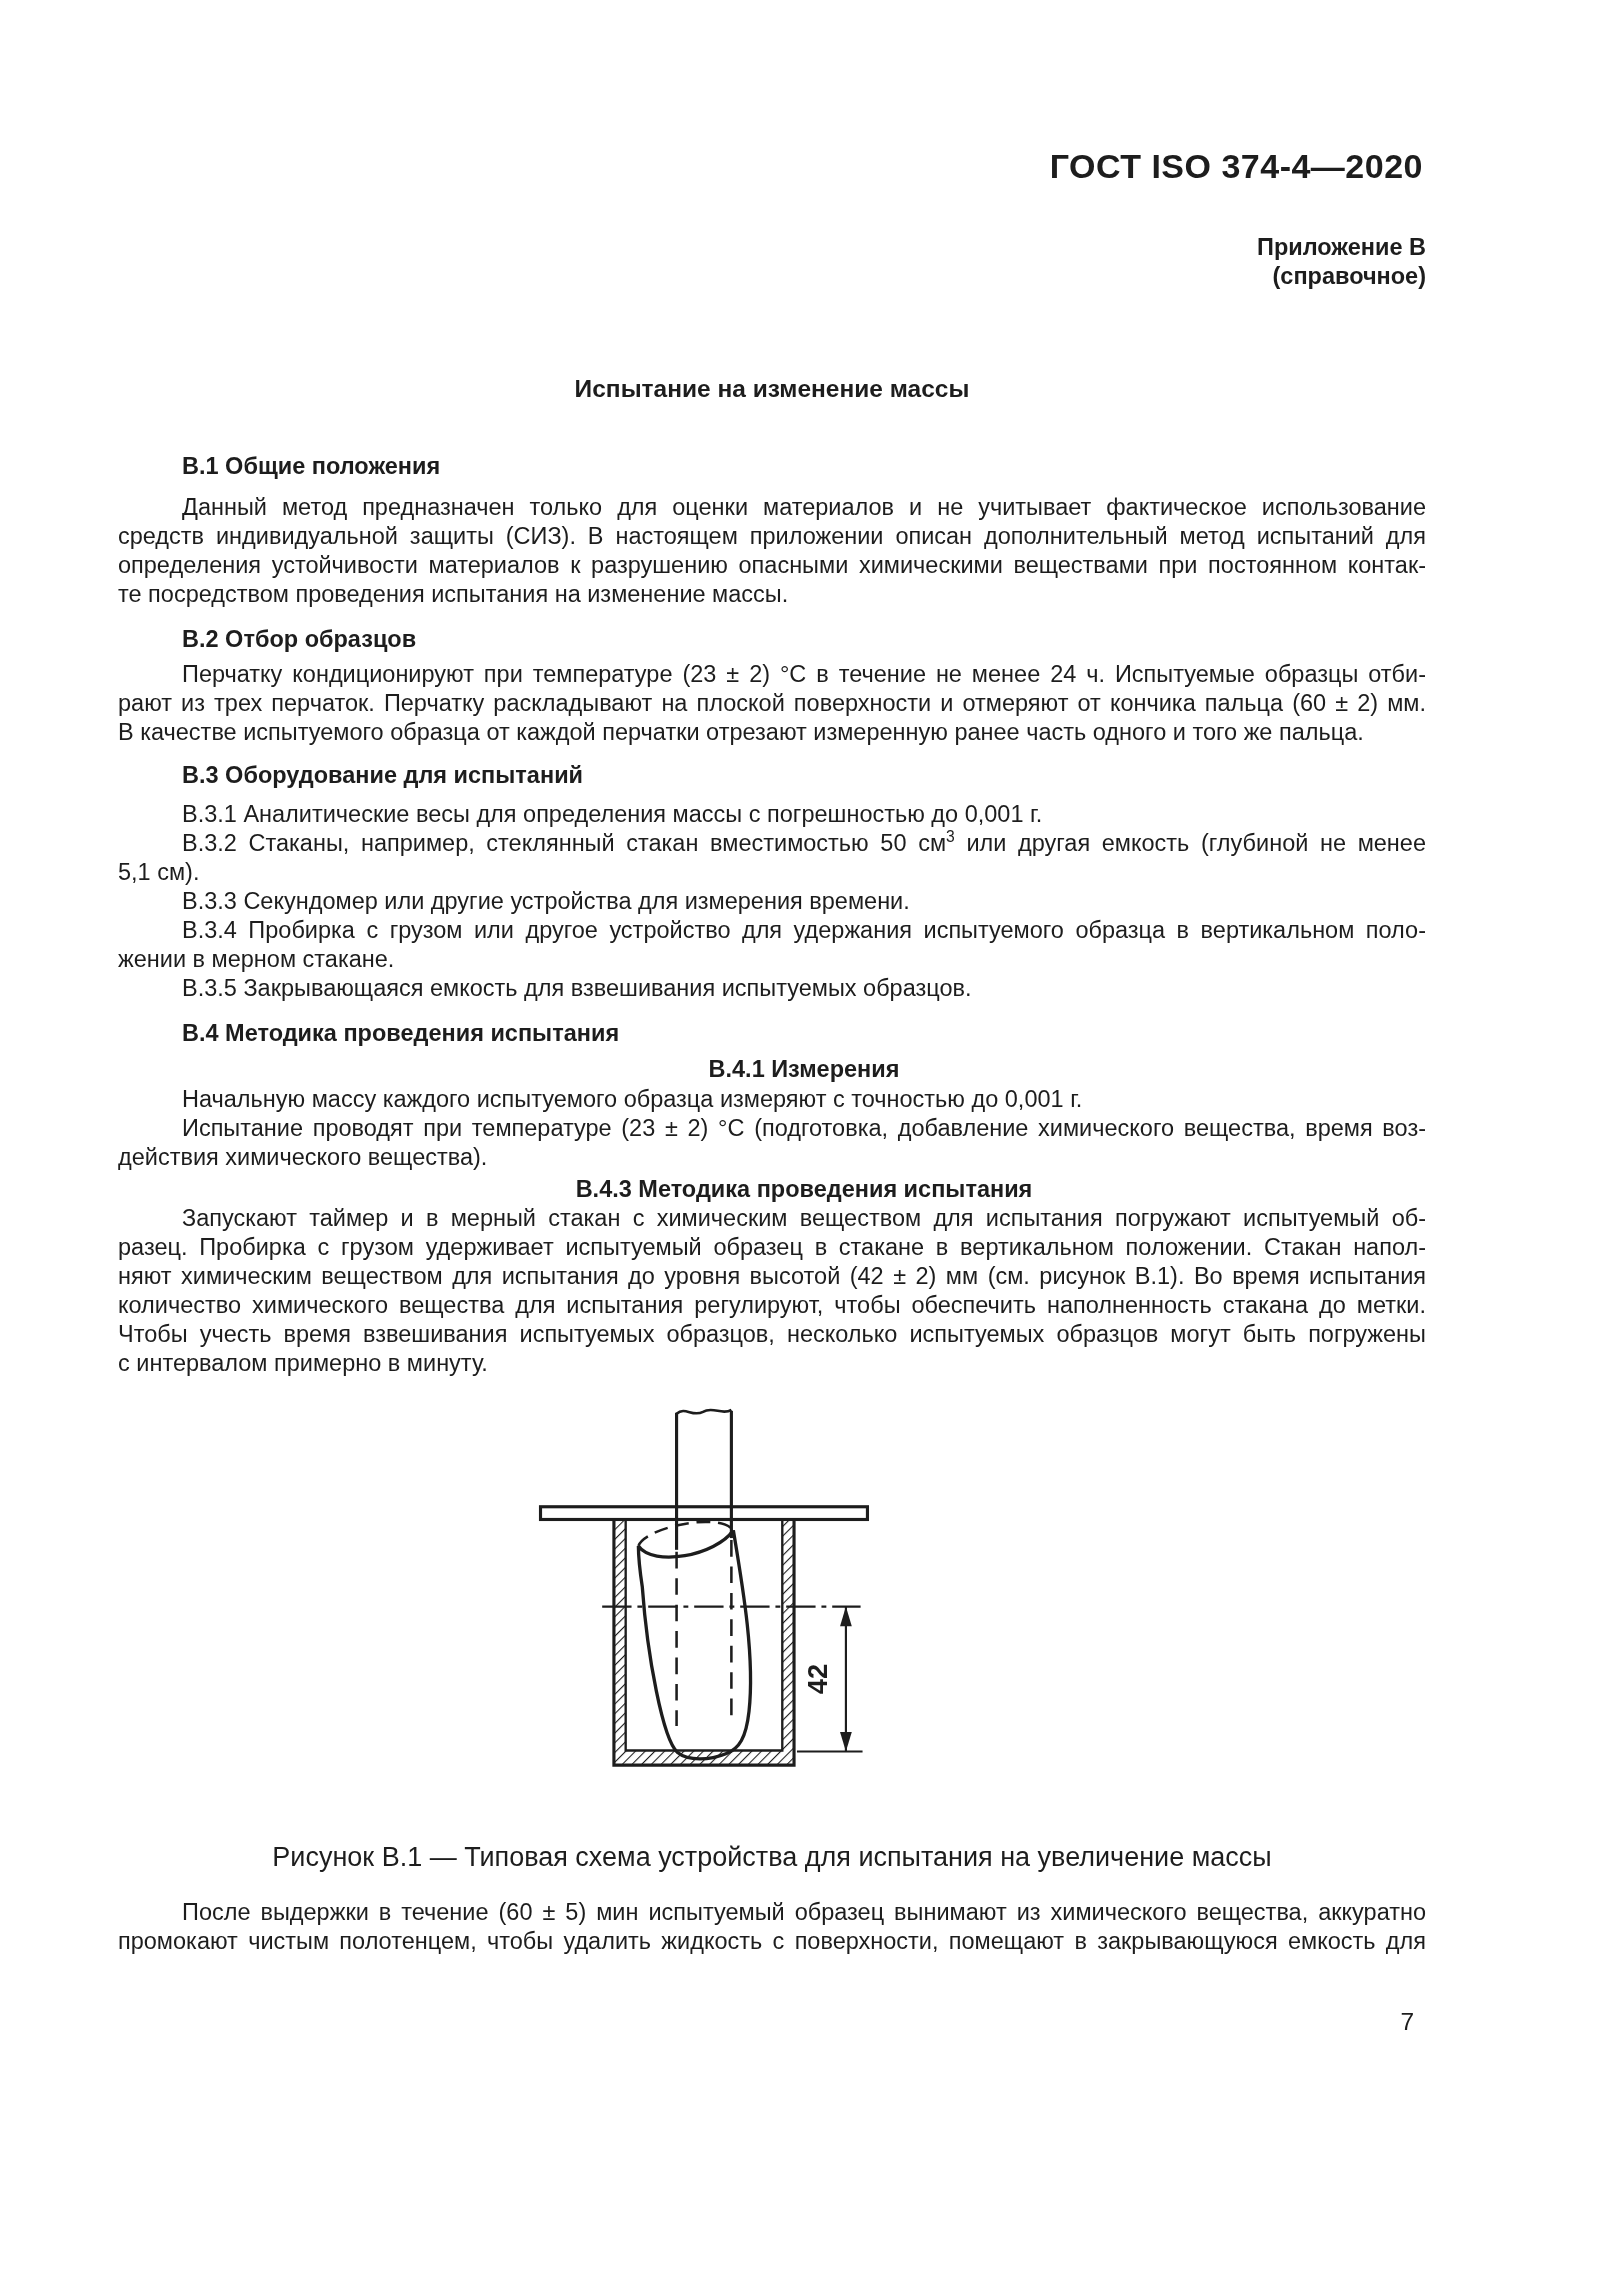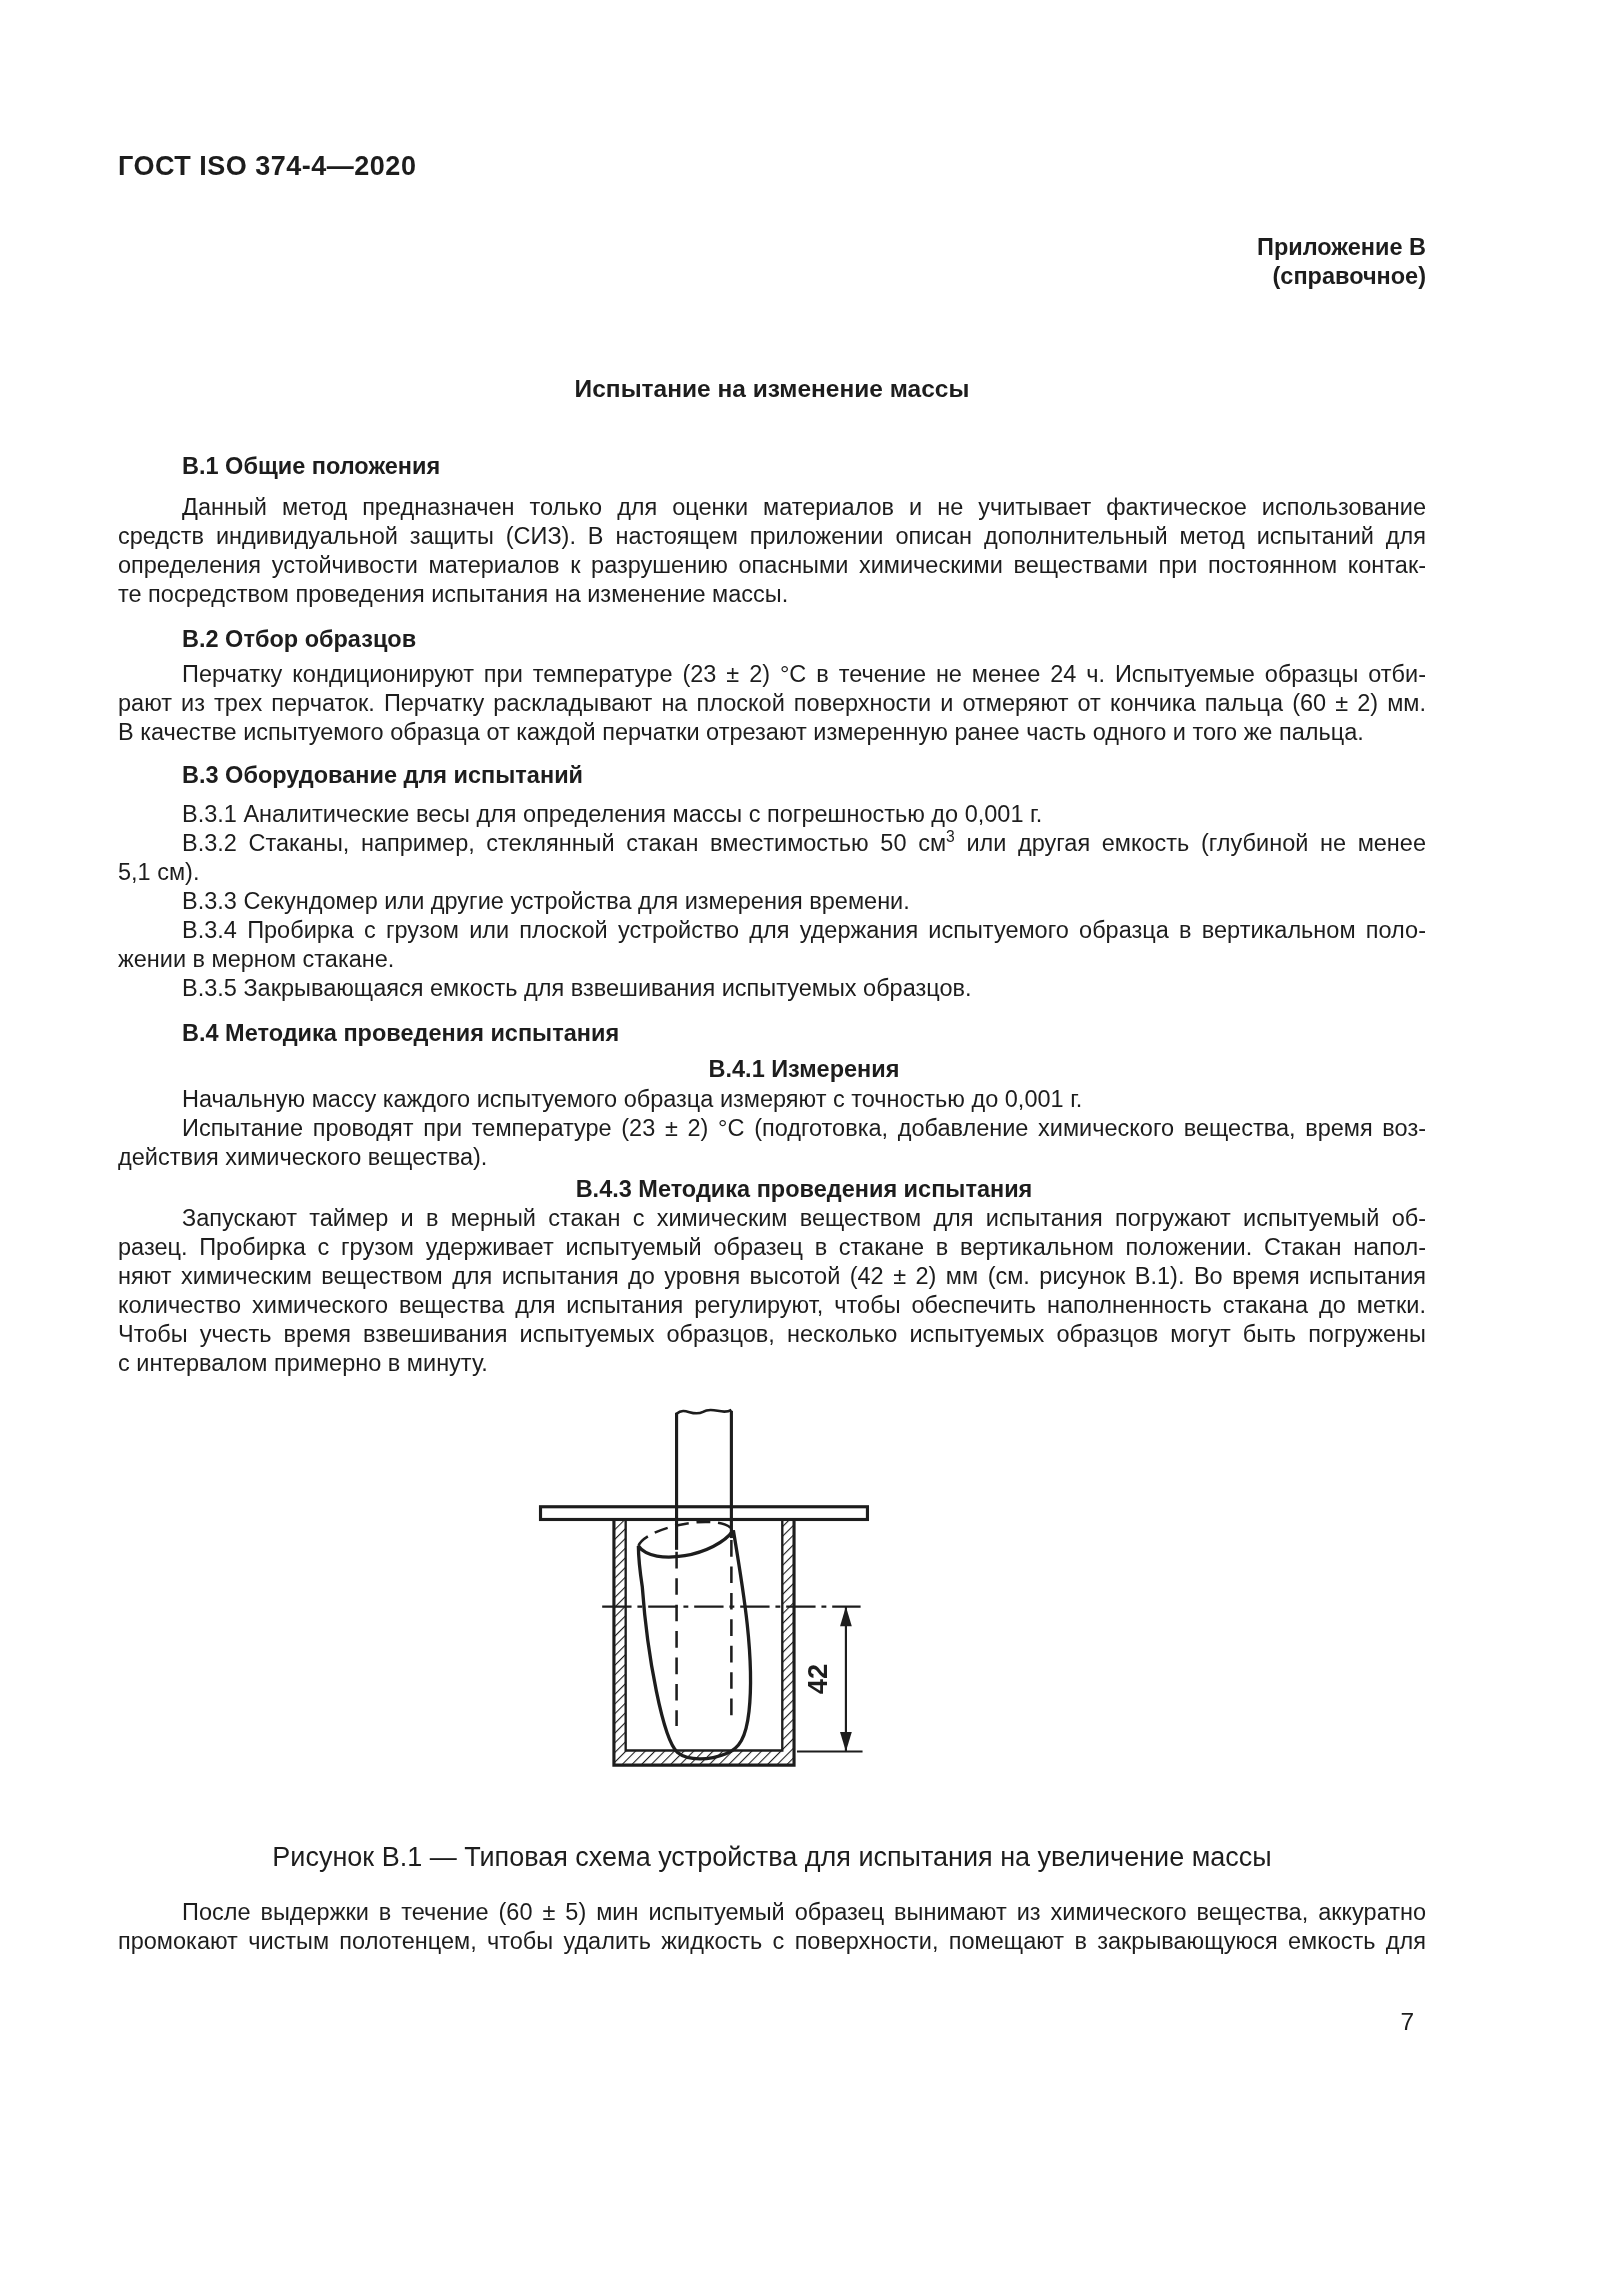--- a/index.html
+++ b/index.html
@@ -10,25 +10,25 @@
     background:#ffffff;
     box-sizing:border-box;
     padding:150px 195px 0 118px;
     font-family:"Liberation Sans", sans-serif;
     font-size:23.5px;
     line-height:29px;
     color:#1d1d1d;
     overflow:hidden;
   }
   .doc-header {
-    text-align:left;
+    text-align:right;
     font-weight:bold;
-    font-size:27px;
+    font-size:34px;
     line-height:33px;
-    margin-right:23px;
+    margin-right:3px;
     letter-spacing:0.5px;
   }
   .annex { text-align:right; font-weight:bold; margin-top:50px; }
   .title { text-align:center; font-weight:bold; font-size:24.5px; line-height:31px; margin-top:82px; }
   .hsec { font-weight:bold; margin-left:64px; }
   .hsub { font-weight:bold; margin-left:64px;text-align:center; }
   .ln   { }
   .ind  { text-indent:64px; }
   .fill { text-align:justify; text-align-last:justify; }
   sup.cm3 { font-size:15.7px; line-height:0; }
@@ -63,21 +63,21 @@
   <div class="ln fill">рают из трех перчаток. Перчатку раскладывают на плоской поверхности и отмеряют от кончика пальца (60 ± 2) мм.</div>
   <div class="ln">В качестве испытуемого образца от каждой перчатки отрезают измеренную ранее часть одного и того же пальца.</div>
 
   <div class="hsec" style="margin-top:13.7px">В.3 Оборудование для испытаний</div>
   <div class="ln ind" style="margin-top:9.8px">В.3.1 Аналитические весы для определения массы с погрешностью до 0,001 г.</div>
   <div class="ln ind fill">
     <span>В.3.2 Стаканы, например, стеклянный стакан вместимостью 50 см</span><sup class="cm3">3</sup><span> или другая емкость (глубиной не менее</span>
   </div>
   <div class="ln">5,1 см).</div>
   <div class="ln ind">В.3.3 Секундомер или другие устройства для измерения времени.</div>
-  <div class="ln ind fill">В.3.4 Пробирка с грузом или плоской устройство для удержания испытуемого образца в вертикальном поло-</div>
+  <div class="ln ind fill">В.3.4 Пробирка с грузом или другое устройство для удержания испытуемого образца в вертикальном поло-</div>
   <div class="ln">жении в мерном стакане.</div>
   <div class="ln ind">В.3.5 Закрывающаяся емкость для взвешивания испытуемых образцов.</div>
 
   <div class="hsec" style="margin-top:15.7px">В.4 Методика проведения испытания</div>
   <div class="hsub" style="margin-top:7.8px">В.4.1 Измерения</div>
   <div class="ln ind" style="margin-top:1px">Начальную массу каждого испытуемого образца измеряют с точностью до 0,001 г.</div>
   <div class="ln ind fill">Испытание проводят при температуре (23 ± 2) °С (подготовка, добавление химического вещества, время воз-</div>
   <div class="ln">действия химического вещества).</div>
   <div class="hsub" style="margin-top:2.9px">В.4.3 Методика проведения испытания</div>
   <div class="ln ind fill">Запускают таймер и в мерный стакан с химическим веществом для испытания погружают испытуемый об-</div>

